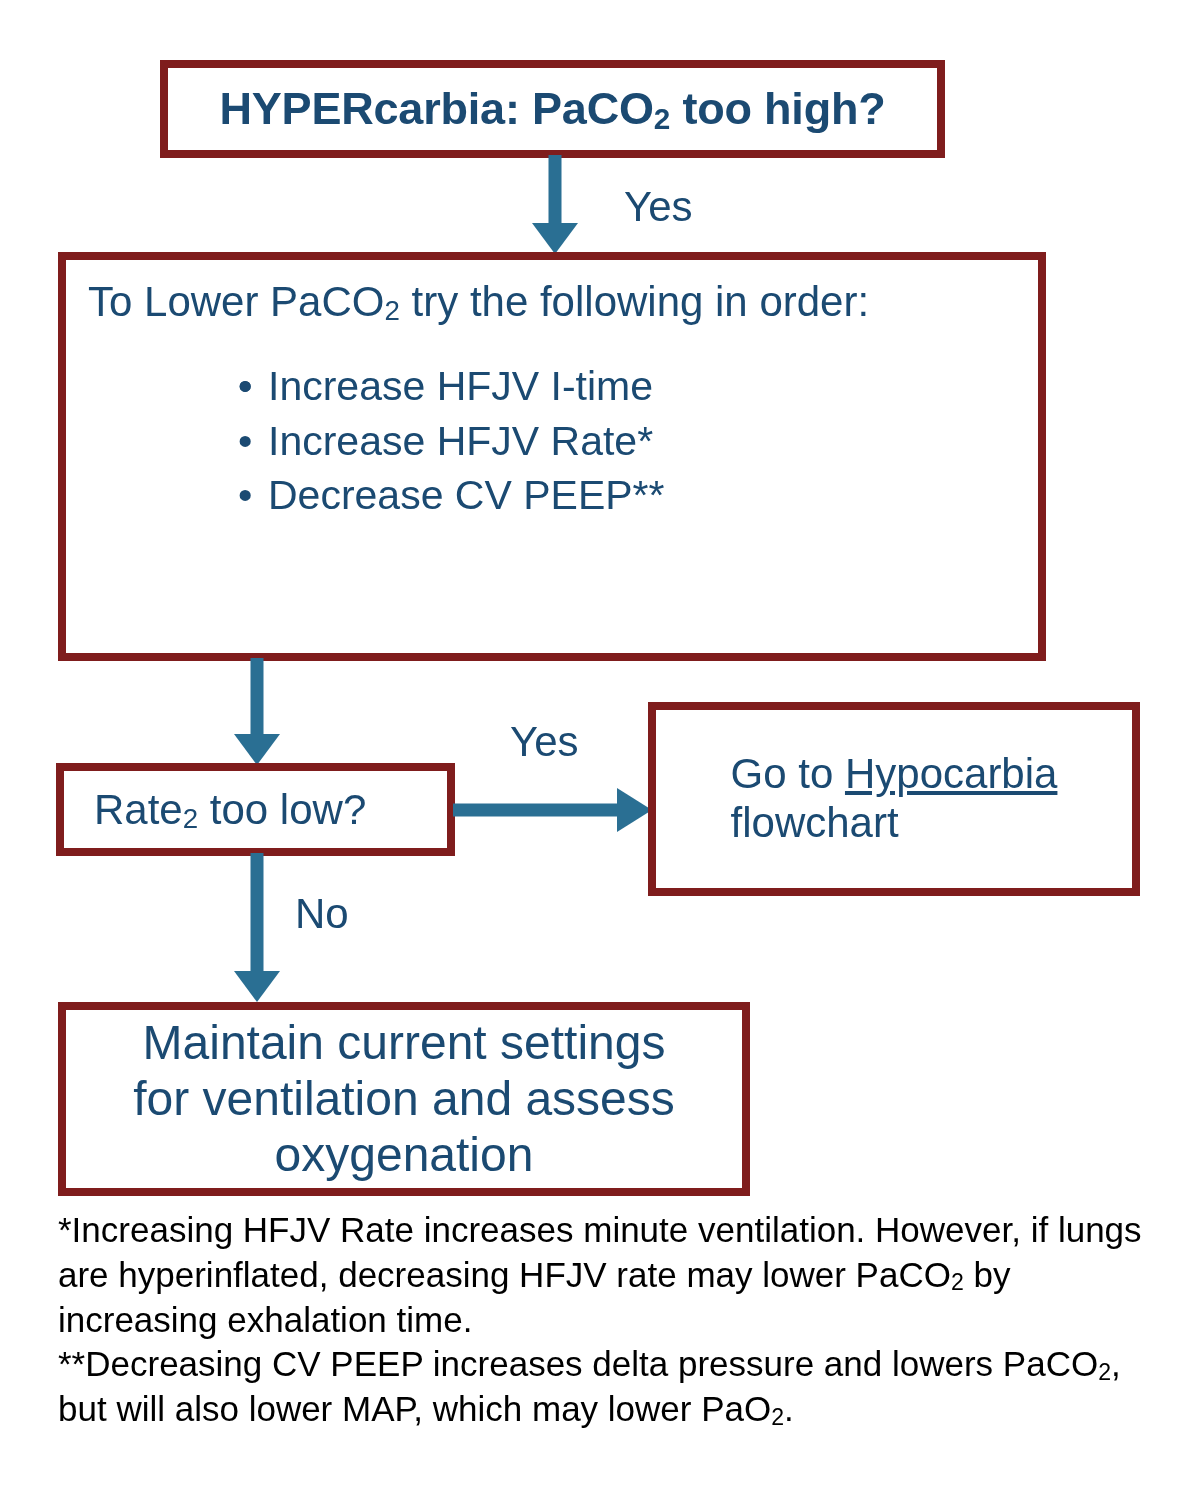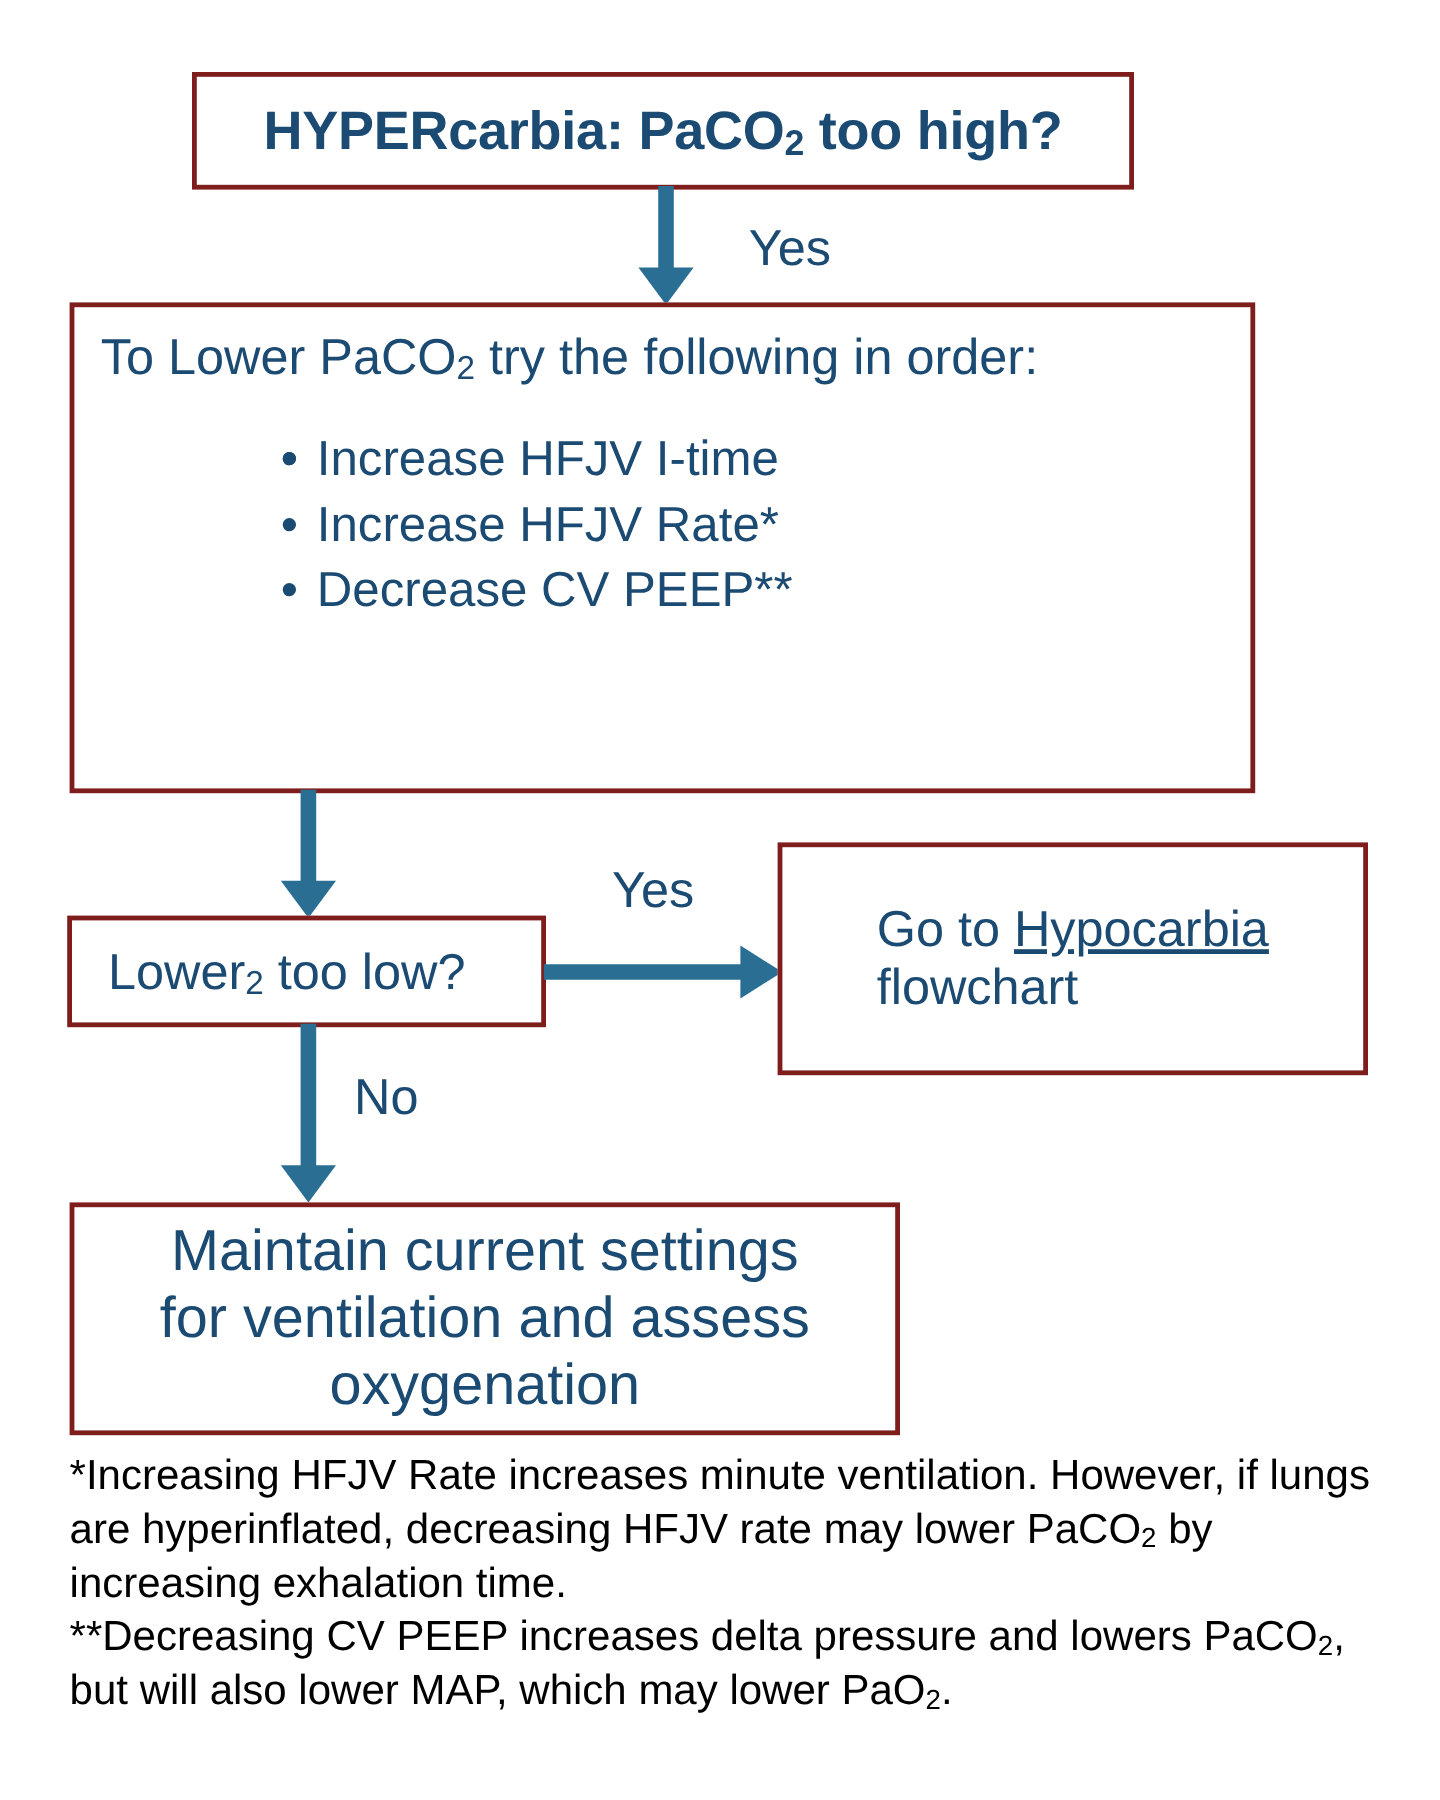--- a/index.html
+++ b/index.html
@@ -16,21 +16,21 @@
   }
   .stage {
     position: absolute;
     left: 0; top: 0;
     width: 1200px;
     height: 1500px;
   }
   .box {
     position: absolute;
     box-sizing: border-box;
-    border: 4px solid #7f1d1d;
+    border: 8px solid #7f1d1d;
     background: #ffffff;
     display: flex;
     flex-direction: column;
     justify-content: center;
     color: #1b4a72;
   }
 
   
   #node-title {
     left: 160px; top: 60px;
@@ -168,21 +168,21 @@
       <li><span class="dot">•</span><span>Decrease CV PEEP**</span></li>
     </ul>
   </div>
 
   <svg class="arrow" style="left:222px; top:658px;" width="70" height="110" viewBox="0 0 70 110">
     <line x1="35" y1="0" x2="35" y2="80" stroke="#2a6f93" stroke-width="13"></line>
     <polygon points="12,76 58,76 35,107" fill="#2a6f93"></polygon>
   </svg>
 
   <div class="box" id="node-toolow">
-    <div class="q-text"><span>Lower</span><sub>2</sub><span> too low?</span></div>
+    <div class="q-text"><span>Rate</span><sub>2</sub><span> too low?</span></div>
   </div>
 
   <svg class="arrow" style="left:453px; top:780px;" width="202" height="60" viewBox="0 0 202 60">
     <line x1="0" y1="30" x2="168" y2="30" stroke="#2a6f93" stroke-width="13"></line>
     <polygon points="164,8 164,52 199,30" fill="#2a6f93"></polygon>
   </svg>
   <div class="edge-label" style="left:510px; top:718px;">Yes</div>
 
   <div class="box" id="node-hypo">
     <div class="hypo-text"><span>Go to </span><span class="ul">Hypocarbia</span><br><span>flowchart</span></div>

